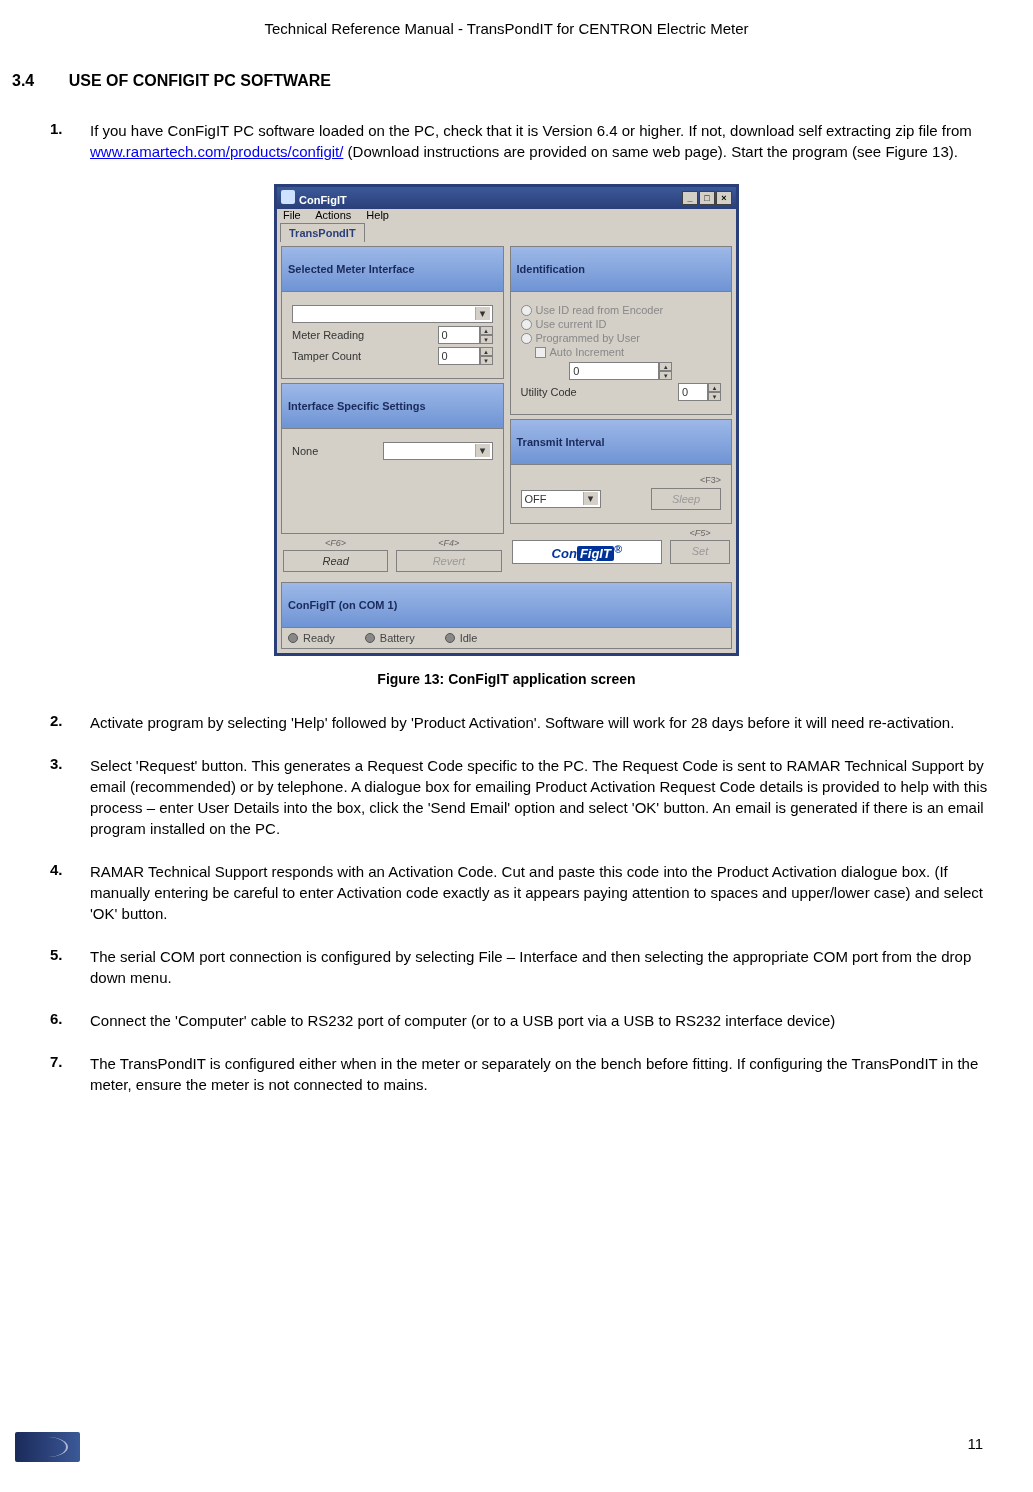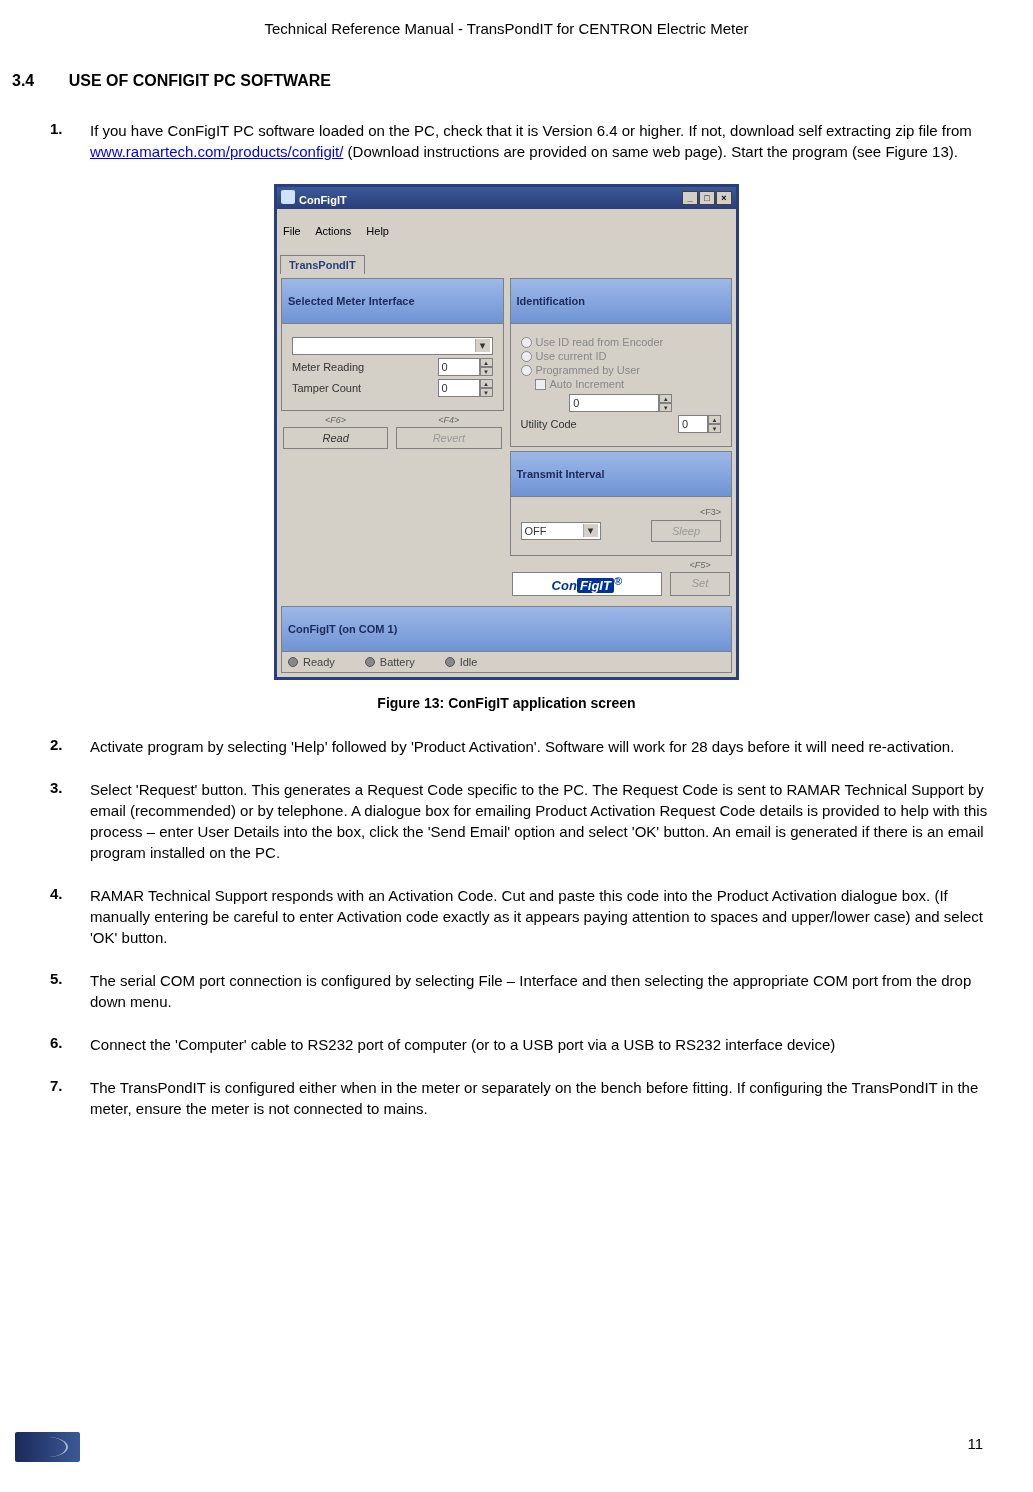--- a/index.html
+++ b/index.html
@@ -14,21 +14,21 @@
     .list-text a { color: #0000EE; text-decoration: underline; }
     .figure-wrap { text-align: center; margin: 18px 0 10px 0; }
     .figure-caption { text-align: center; font-weight: bold; margin: 15px 0 25px 0; font-size: 14px; }
 
     
     .app { display: inline-block; width: 465px; border: 3px solid #2a3f7a; text-align: left; background: #d4d0c8; font-family: Tahoma, sans-serif; font-size: 11px; }
     .titlebar { background: linear-gradient(#3b5998, #2a3f7a); color: #fff; padding: 3px 4px; display: flex; align-items: center; justify-content: space-between; font-weight: bold; }
     .titlebar .ico { width: 14px; height: 14px; background: #cfe2ff; border-radius: 2px; display: inline-block; margin-right: 4px; }
     .winbtns { display: flex; gap: 1px; }
     .winbtn { width: 16px; height: 14px; background: #d4d0c8; border: 1px solid #404040; font-size: 9px; display: flex; align-items: center; justify-content: center; font-family: Arial; color: #000; }
-    .menubar { background: #d4d0c8; padding: 16px 6px; font-size: 11px; color: #000; }
+    .menubar { background: #d4d0c8; padding: 0 6px; font-size: 11px; color: #000; }
     .menubar span { margin-right: 12px; }
     .tab { background: #d4d0c8; padding: 3px 8px; border: 1px solid #808080; border-bottom: none; display: inline-block; margin: 2px 0 0 3px; font-size: 11px; font-weight: bold; color: #2a3f7a; }
     .content { background: #d4d0c8; padding: 4px; display: flex; gap: 6px; }
     .col { flex: 1; }
     .panel { border: 1px solid #808080; background: #d4d0c8; margin-bottom: 4px; }
     .phead { background: linear-gradient(#9db8e8, #6f94d4); color: #1a2a5a; font-weight: bold; padding: 16px 6px; font-size: 11px; border-bottom: 1px solid #808080; }
     .pbody { padding: 10px; font-size: 11px; color: #333; }
     .row { display: flex; align-items: center; justify-content: space-between; margin: 3px 0; gap: 4px; }
     .sel, .inp { border: 1px solid #808080; background: #fff; height: 18px; padding: 0 18px 0 3px; position: relative; font-size: 11px; display: flex; align-items: center; }
     .sel::after { content: "▾"; position: absolute; right: 2px; top: 1px; color: #333; background: #d4d0c8; width: 14px; text-align: center; border-left: 1px solid #aaa; }
@@ -113,20 +113,30 @@
                 <span class="spin">
                     <span class="inp">0</span>
                     <span class="spinbtns">
                       <div>▴</div>
                       <div>▾</div>
                     </span>
                   </span>
               </div>
             </div>
           </div>
+          <div class="panel">
+            <div class="phead">Interface Specific Settings</div>
+            <div class="pbody">
+              <div class="row">
+                <span>None</span>
+                <div class="sel" style="width:110px"></div>
+              </div>
+              <div style="height:60px"></div>
+            </div>
+          </div>
           <div class="btnrow" style="margin-top:12px">
             <div class="btn"><span class="fkey">&lt;F6&gt;</span><span>Read</span></div>
             <div class="btn dis"><span class="fkey">&lt;F4&gt;</span><span>Revert</span></div>
           </div>
         </div>
 
         <div class="col">
           <div class="panel">
             <div class="phead">Identification</div>
             <div class="pbody">

